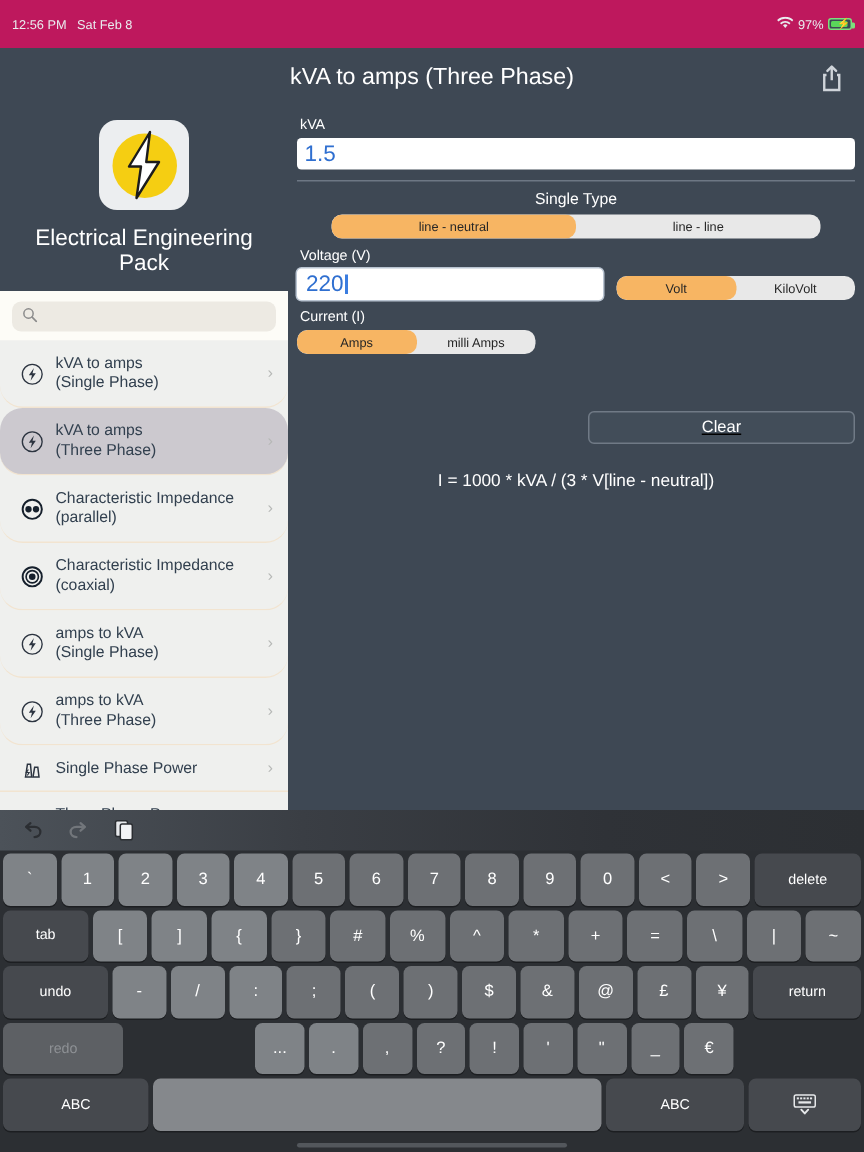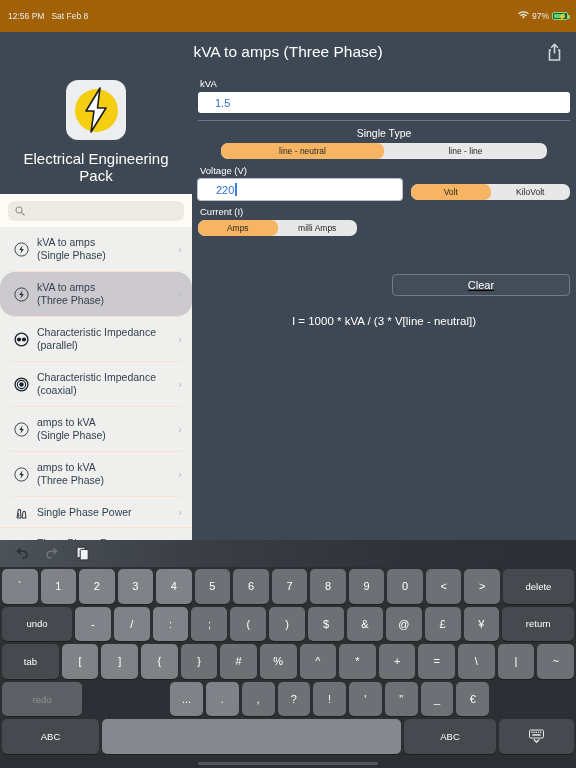--- a/index.html
+++ b/index.html
@@ -7,21 +7,21 @@
     width: 576px; height: 768px;
     background: #3e4854;
     font-family: "Liberation Sans", sans-serif;
     overflow: hidden;
   }
   #app { position: relative; width: 576px; height: 768px; }
 
   
   .statusbar {
     height: 16px; width: 100%;
-    background: #a16207;
+    background: #be185d;
     display: flex; align-items: center;
     padding: 16px 8px;
     color: #e9ecef; font-size: 8.5px;
   }
   .sb-left { display: flex; gap: 7px; align-items: center; }
   .sb-right { margin-left: auto; display: flex; gap: 3px; align-items: center; }
   .wifi-ic { display: inline-block; }
   .batt {
     width: 16px; height: 8px; border: 1px solid #7de07d; border-radius: 2px;
     position: relative; background: #3e4854;
@@ -117,22 +117,22 @@
   .chev { color: #b6b8b6; font-size: 11px; padding-right: 2px; }
 
   
   .main {
     flex: 1; background: #3e4854; position: relative;
     padding: 0 6px;
   }
   .field-label { color: #ffffff; font-size: 9.5px; margin: 6px 0 3px 2px; }
   .txt-field {
     height: 21px; background: #ffffff; border-radius: 3px;
-    display: flex; align-items: center; padding: 0 17px;
-    font-size: 11px; color: #2f6fd0;
+    display: flex; align-items: center; padding: 0 5px;
+    font-size: 15px; color: #2f6fd0;
   }
   .txt-field.focused { border: 1px solid #ffffff; box-shadow: 0 0 0 1px #b9c4d1; }
   .caret {
     display: inline-block; width: 1.5px; height: 13px;
     background: #3b7de0; margin-left: 1px;
   }
   .divider { height: 1px; background: #6d7784; margin: 7px 0 0 0; }
 
   .seg-title { color: #ffffff; font-size: 10.5px; text-align: center; margin: 6px 0 4px 0; }
   .seg {
@@ -461,50 +461,50 @@
         <div class="key">7</div>
         <div class="key">8</div>
         <div class="key">9</div>
         <div class="key">0</div>
         <div class="key">&lt;</div>
         <div class="key">&gt;</div>
         <div class="key dark delete">delete</div>
       </div>
 
       <div class="kb-row">
-        <div class="key dark wide-undo">undo</div>
-        <div class="key light">-</div>
-        <div class="key light">/</div>
-        <div class="key light">:</div>
-        <div class="key">;</div>
-        <div class="key">(</div>
-        <div class="key">)</div>
-        <div class="key">$</div>
-        <div class="key">&amp;</div>
-        <div class="key">@</div>
-        <div class="key">£</div>
-        <div class="key">¥</div>
-        <div class="key dark wide-return">return</div>
-      </div>
-
-      <div class="kb-row">
         <div class="key dark wide-tab">tab</div>
         <div class="key light">[</div>
         <div class="key light">]</div>
         <div class="key light">{</div>
         <div class="key">}</div>
         <div class="key">#</div>
         <div class="key">%</div>
         <div class="key">^</div>
         <div class="key">*</div>
         <div class="key">+</div>
         <div class="key">=</div>
         <div class="key">\</div>
         <div class="key">|</div>
         <div class="key">~</div>
+      </div>
+
+      <div class="kb-row">
+        <div class="key dark wide-undo">undo</div>
+        <div class="key light">-</div>
+        <div class="key light">/</div>
+        <div class="key light">:</div>
+        <div class="key">;</div>
+        <div class="key">(</div>
+        <div class="key">)</div>
+        <div class="key">$</div>
+        <div class="key">&amp;</div>
+        <div class="key">@</div>
+        <div class="key">£</div>
+        <div class="key">¥</div>
+        <div class="key dark wide-return">return</div>
       </div>
 
       <div class="kb-row r4">
         <div class="key dim wide-redo">redo</div>
         <div class="spacer-gap"></div>
         <div class="key light">...</div>
         <div class="key light">.</div>
         <div class="key">,</div>
         <div class="key">?</div>
         <div class="key">!</div>

